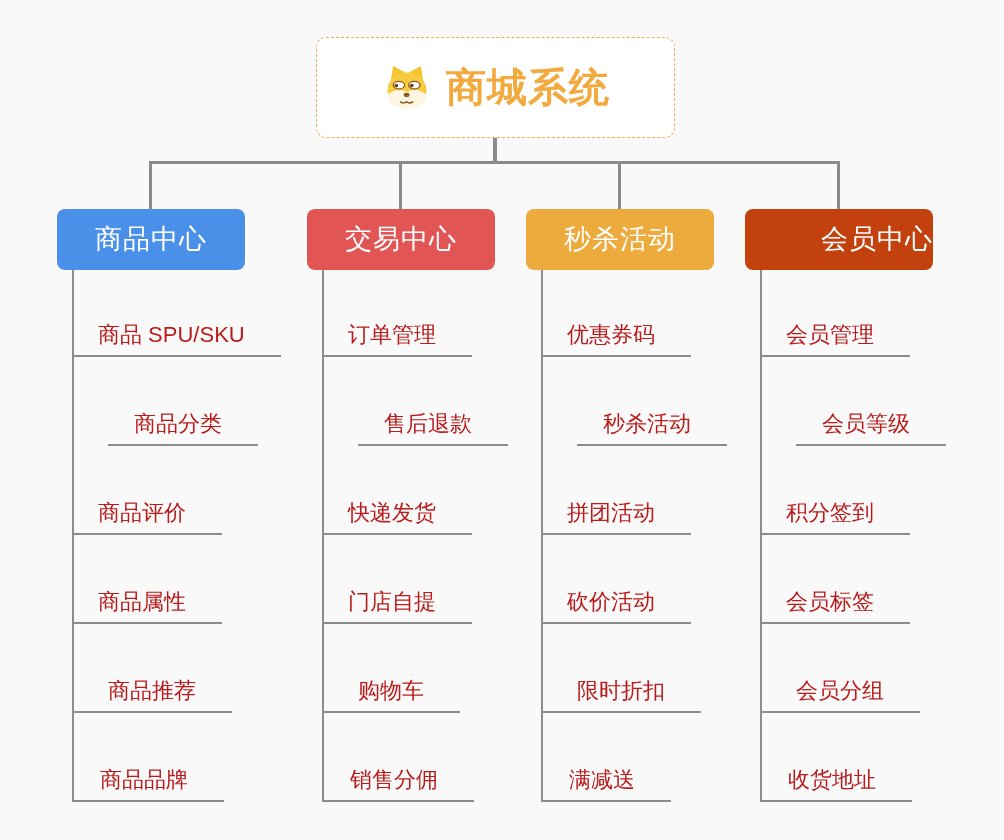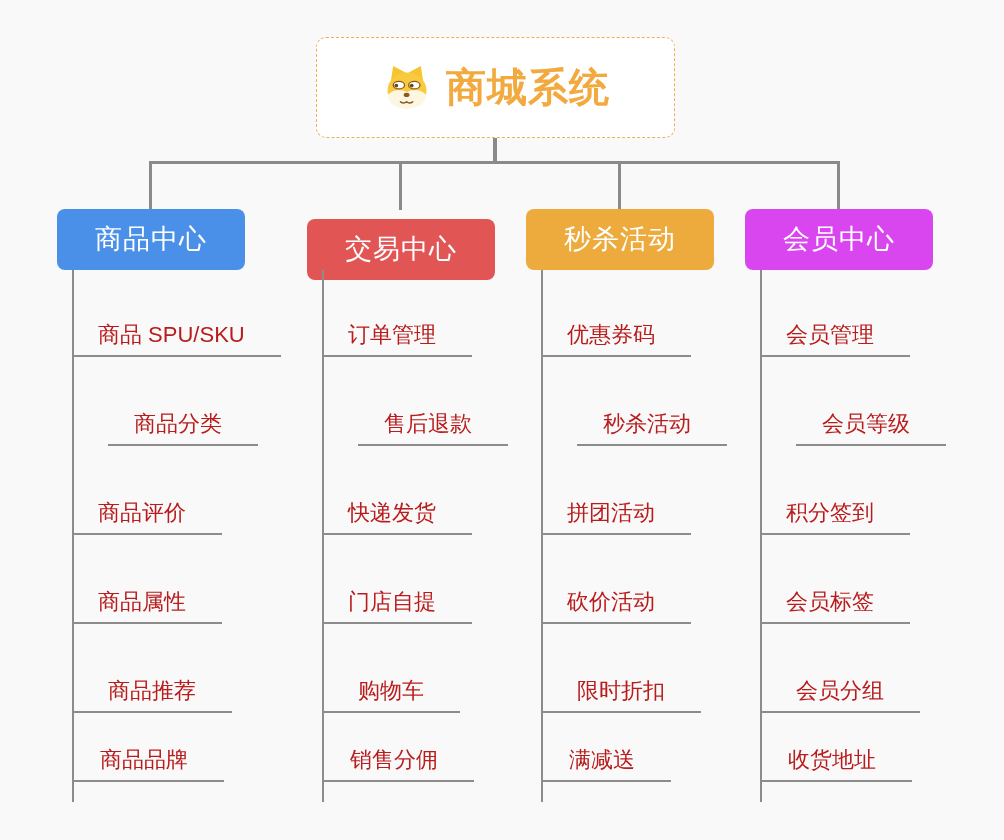--- a/index.html
+++ b/index.html
@@ -67,23 +67,23 @@
     border-radius: 8px;
     color: #ffffff;
     font-size: 27px;
     line-height: 61px;
     text-align: center;
     letter-spacing: 1px;
     white-space: nowrap;
     cursor: default;
   }
   .hdr-0 { background: #4a8fe8; }
-  .hdr-1 { background: #e25555; margin-top: 10px; }
+  .hdr-1 { background: #e25555; }
   .hdr-2 { background: #edab3d; }
-  .hdr-3 { background: #d946ef; }
+  .hdr-3 { background: #c2410c; text-align: right; }
 
   .branch-line {
     position: absolute;
     left: 15px; top: 61px;
     width: 2px; height: 532px;
     background: #8c8c8c;
   }
 
   .leaf {
     position: absolute;
@@ -96,21 +96,21 @@
   .leaf span {
     font-size: 22px;
     line-height: 30px;
     color: #b91c1c;
   }
   .r0 { top: 111px; }
   .r1 { top: 200px; margin-left: 36px; }
   .r2 { top: 289px; }
   .r3 { top: 378px; }
   .r4 { top: 467px; padding-left: 36px; }
-  .r5 { top: 536px; padding-left: 28px; }
+  .r5 { top: 556px; padding-left: 28px; }
 </style>
 </head>
 <body>
 
 <div class="canvas">
 
   <div class="conn conn-stem"></div>
   <div class="conn conn-h"></div>
   <div class="conn conn-drop drop-0"></div>
   <div class="conn conn-drop drop-1"></div>

